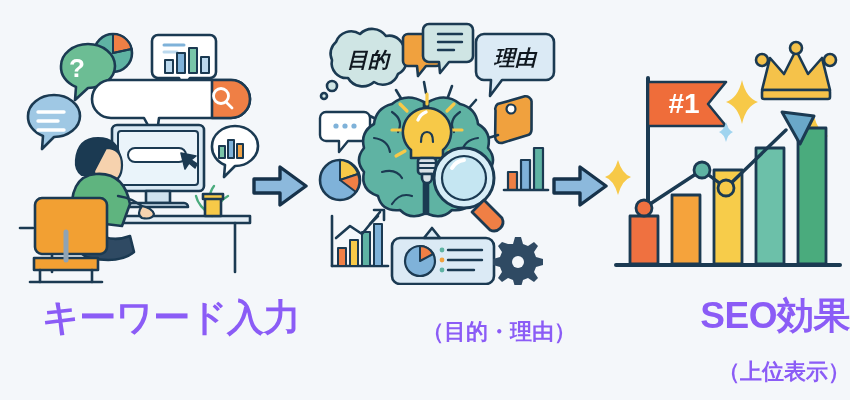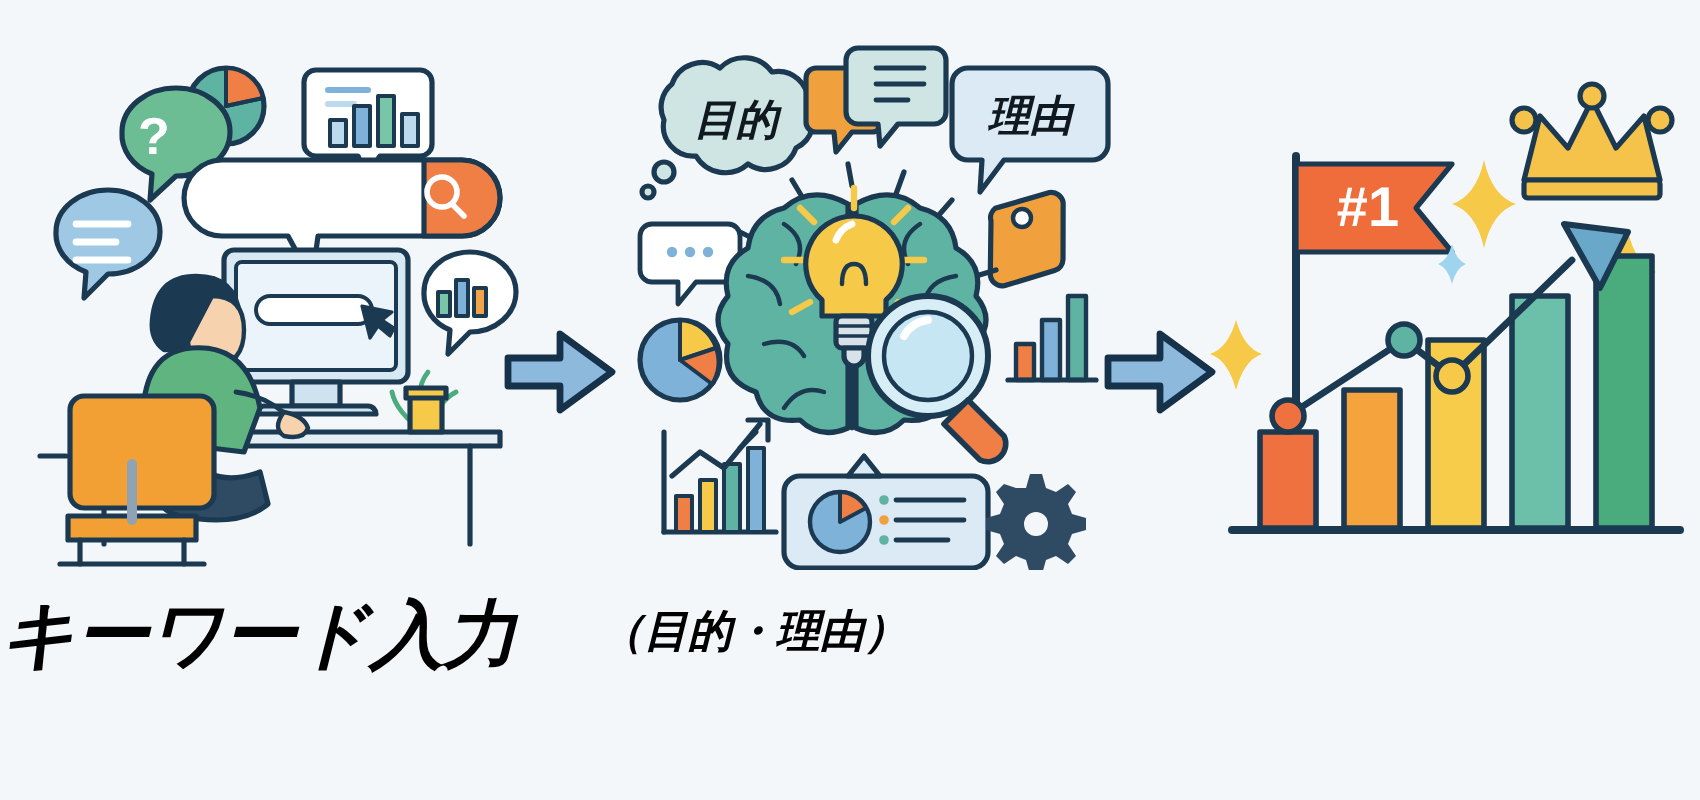--- a/index.html
+++ b/index.html
@@ -32,36 +32,35 @@
     position: absolute;
     top: 163px;
     width: 56px;
     height: 46px;
   }
   #arrow-1 { left: 252px; }
   #arrow-2 { left: 552px; }
 
   .caption {
     position: absolute;
-    text-align: left;
-    color: #000000;
+    text-align: right;
+    color: #8b5cf6;
     line-height: 1.08;
     font-weight: bold;
-    font-style: italic;
   }
   .caption .main {
     display: block;
     font-size: 37px;
     letter-spacing: -0.5px;
     white-space: nowrap;
   }
   .caption .sub {
     display: block;
     font-size: 22px;
-    margin-top: 8px;
+    margin-top: 24px;
     white-space: nowrap;
   }
   #caption-1 { left: 0px;   top: 298px; width: 300px; }
   #caption-2 { left: 300px; top: 296px; width: 276px; }
   #caption-3 { left: 576px; top: 296px; width: 274px; }
 </style>
 </head>
 <body>
 
 <div id="stage" style="background: rgb(244, 247, 250);">
@@ -348,14 +347,18 @@
   </div>
 
   <div class="caption" id="caption-1">
     <span class="main">キーワード入力</span>
   </div>
 
   <div class="caption" id="caption-2">
     <span class="sub">（目的・理由）</span>
   </div>
 
+  <div class="caption" id="caption-3">
+    <span class="main">SEO効果</span>
+    <span class="sub">（上位表示）</span>
+  </div>
 
 </div>
 
 </body></html>

